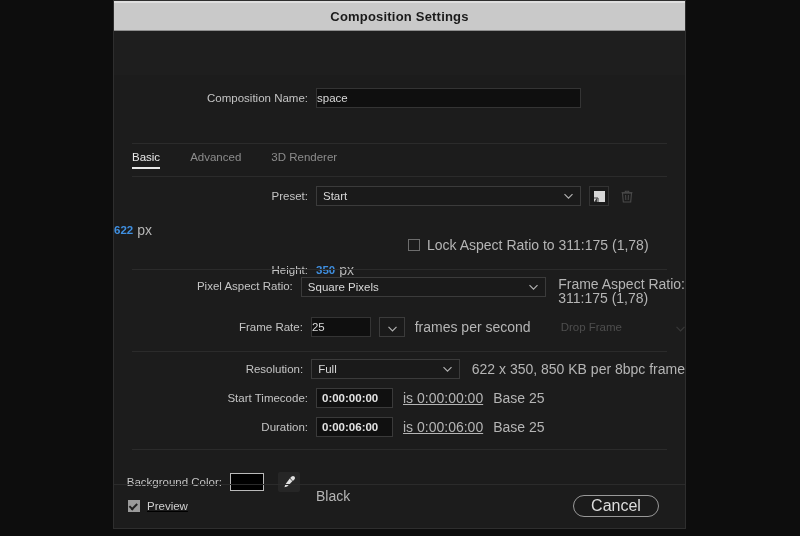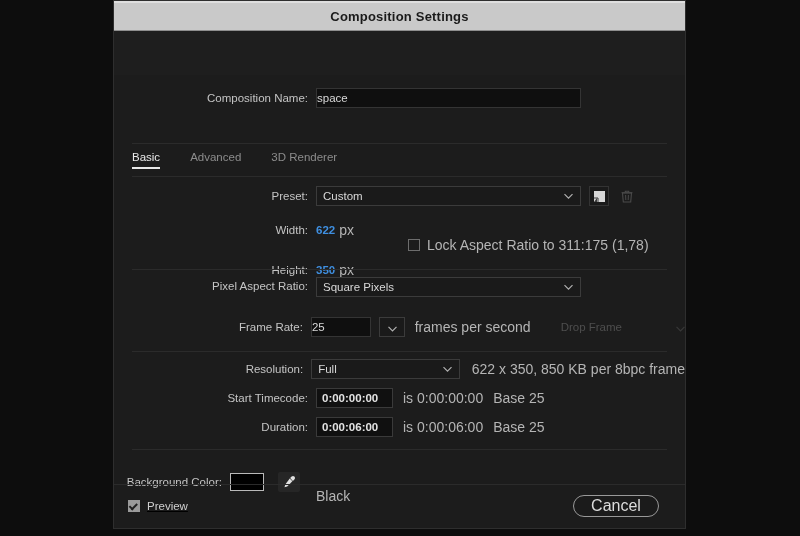--- a/index.html
+++ b/index.html
@@ -334,21 +334,21 @@
     border: 1px solid #3a3a3a;
     box-sizing: border-box;
     height: 20px;
     color: #e2e2e2;
     font-size: 11.5px;
     display: flex;
     align-items: center;
     padding: 0 5px;
     font-weight: bold;
   }
-  .tc-suffix { margin-left: 10px; }
+  .tc-suffix { margin-left: 10px; text-decoration: underline; }
   .tc-base { margin-left: 10px; }
 
   
   .bg-row {
     position: absolute;
     left: 0; top: 385px;
     width: 100%;
     display: flex;
     align-items: center;
   }
@@ -450,21 +450,21 @@
         <div class="tab active">Basic</div>
         <div class="tab">Advanced</div>
         <div class="tab">3D Renderer</div>
       </div>
 
       <div class="divider" style="top:101px"></div>
 
       <div class="preset-row">
         <span class="lbl preset-label">Preset:</span>
         <div class="select" id="preset-select">
-          <span>Custom</span>
+          <span>Start</span>
           <span class="chev">
             <svg width="9" height="6" viewBox="0 0 9 6">
                 <path d="M0.5 0.8 L4.5 4.8 L8.5 0.8" fill="none" stroke="#b0b0b0" stroke-width="1.2"></path>
               </svg>
           </span>
         </div>
         <div class="icon-btn">
           <svg width="13" height="13" viewBox="0 0 13 13">
             <rect x="1" y="1" width="11" height="11" fill="#d8d8d8"></rect>
             <path d="M4 12 L4 8 L1 12 Z" fill="#3a3a3a"></path>
@@ -476,21 +476,20 @@
             <path d="M1.5 3 L10.5 3 L9.7 12 L2.3 12 Z" fill="none" stroke="#4a4a4a" stroke-width="1.1"></path>
             <path d="M0.6 2.7 L11.4 2.7" stroke="#4a4a4a" stroke-width="1.1"></path>
             <path d="M4.3 2.6 L4.3 1.2 L7.7 1.2 L7.7 2.6" fill="none" stroke="#4a4a4a" stroke-width="1.1"></path>
             <path d="M4.6 5 L4.8 10 M7.4 5 L7.2 10" stroke="#4a4a4a" stroke-width="1"></path>
           </svg>
         </div>
       </div>
 
       <div class="wh-block">
         <div class="wh-row">
-          <span class="lbl wh-label">Width:</span>
           <span class="blue wh-val">622</span>
           <span class="muted">px</span>
         </div>
         <div class="wh-row" style="margin-top:16px">
           <span class="lbl wh-label">Height:</span>
           <span class="blue wh-val">350</span>
           <span class="muted">px</span>
         </div>
       </div>
 
@@ -504,20 +503,24 @@
       <div class="par-row">
         <span class="lbl par-label">Pixel Aspect Ratio:</span>
         <div class="select" id="par-select">
           <span>Square Pixels</span>
           <span class="chev">
             <svg width="9" height="6" viewBox="0 0 9 6">
                 <path d="M0.5 0.8 L4.5 4.8 L8.5 0.8" fill="none" stroke="#b0b0b0" stroke-width="1.2"></path>
               </svg>
           </span>
         </div>
+        <div class="far-block">
+          <div class="muted">Frame Aspect Ratio:</div>
+          <div class="muted">311:175 (1,78)</div>
+        </div>
       </div>
 
       <div class="fr-row">
         <span class="lbl fr-label">Frame Rate:</span>
         <div class="text-input" id="framerate-field">25</div>
         <div class="mini-select">
           <span>
             <svg width="9" height="6" viewBox="0 0 9 6">
                 <path d="M0.5 0.8 L4.5 4.8 L8.5 0.8" fill="none" stroke="#b0b0b0" stroke-width="1.2"></path>
               </svg>

